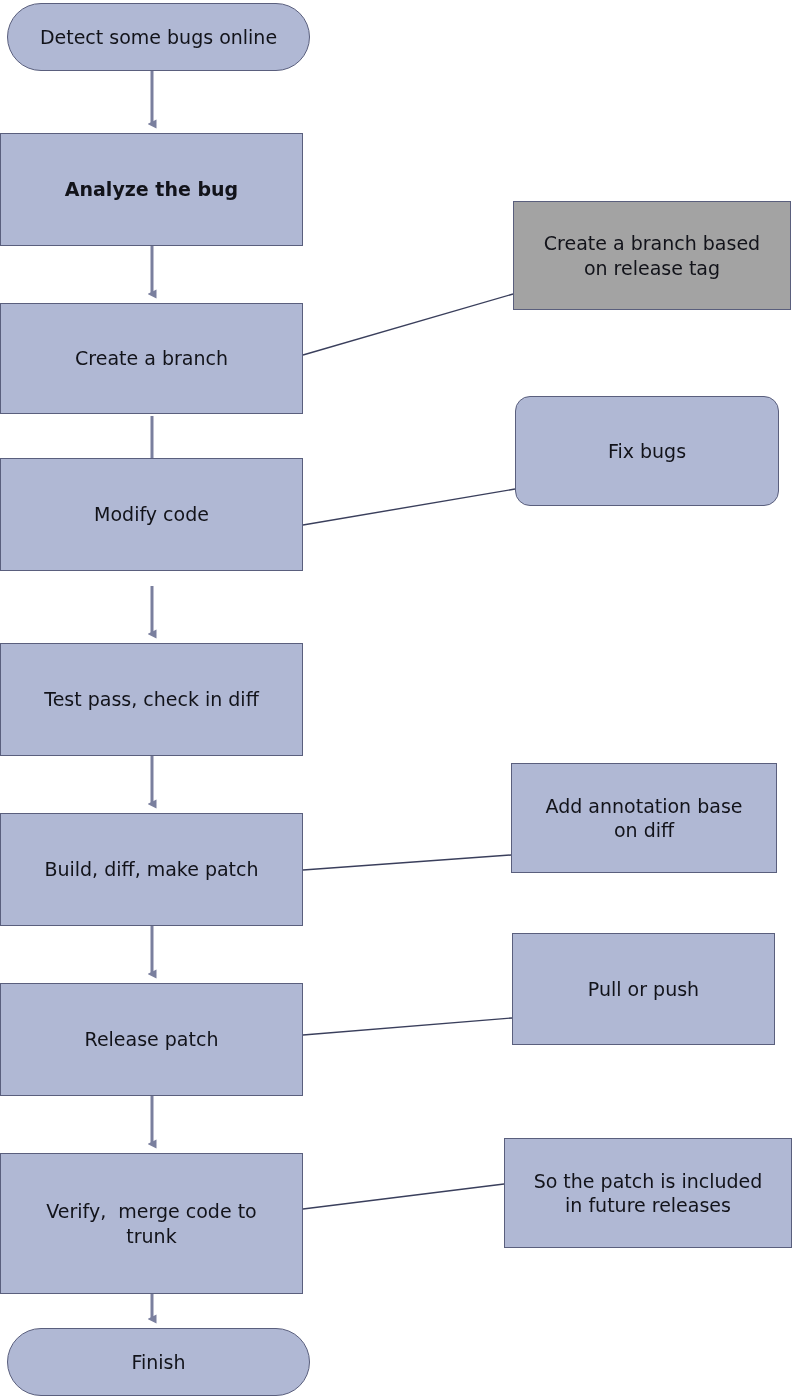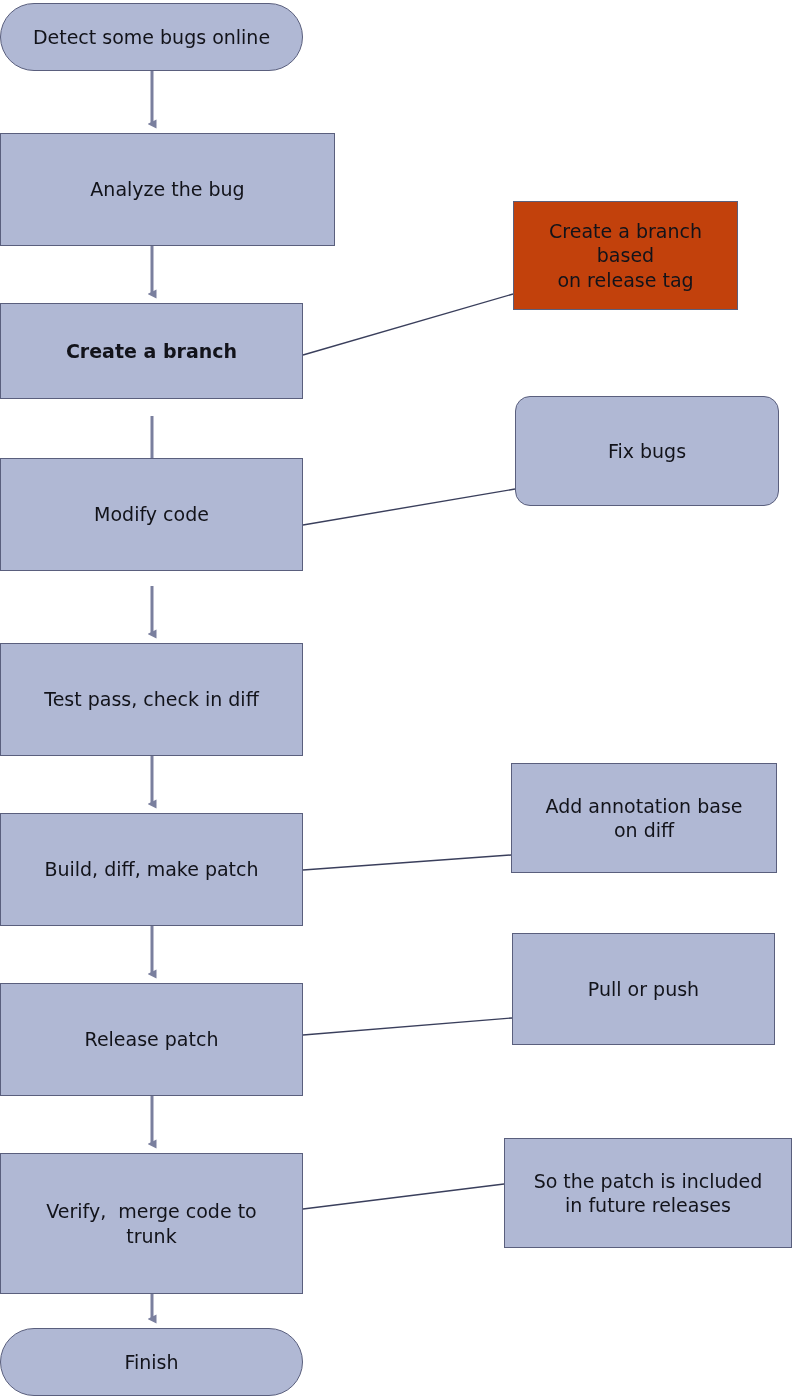--- a/index.html
+++ b/index.html
@@ -32,20 +32,21 @@
     align-items: center;
     justify-content: center;
     text-align: center;
     color: #12131a;
     font-size: 19px;
     line-height: 1.28;
     z-index: 2;
   }
   .node.terminator {
     border-radius: 34px;
+    margin-left: 7px;
   }
   .node .label {
     padding: 0 10px;
     white-space: pre-wrap;
   }
 </style>
 </head>
 <body>
 
 <div id="canvas">
@@ -72,24 +73,24 @@
         <line x1="303" y1="870" x2="511" y2="855" stroke="#3a3f5c" stroke-width="1.4"></line>
         <line x1="303" y1="1035" x2="512" y2="1018" stroke="#3a3f5c" stroke-width="1.4"></line>
         <line x1="303" y1="1209" x2="504" y2="1184" stroke="#3a3f5c" stroke-width="1.4"></line>
       </g>
   </svg>
 
   <div id="node-layer">
       <div class="node terminator" style="left: 0px; top: 3px; width: 303px; height: 68px; background: rgb(176, 184, 212); border-color: rgb(90, 95, 125); color: rgb(18, 19, 26);">
         <span class="label">Detect some bugs online</span>
       </div>
-      <div class="node" style="left: 0px; top: 133px; width: 335px; height: 113px; background: rgb(176, 184, 212); border-color: rgb(90, 95, 125); color: rgb(18, 19, 26);">
+      <div class="node" style="left: 0px; top: 133px; width: 303px; height: 113px; background: rgb(176, 184, 212); border-color: rgb(90, 95, 125); color: rgb(18, 19, 26); font-weight: bold;">
         <span class="label">Analyze the bug</span>
       </div>
-      <div class="node" style="left: 0px; top: 303px; width: 303px; height: 96px; background: rgb(176, 184, 212); border-color: rgb(90, 95, 125); color: rgb(18, 19, 26); font-weight: bold;">
+      <div class="node" style="left: 0px; top: 303px; width: 303px; height: 111px; background: rgb(176, 184, 212); border-color: rgb(90, 95, 125); color: rgb(18, 19, 26);">
         <span class="label">Create a branch</span>
       </div>
       <div class="node" style="left: 0px; top: 458px; width: 303px; height: 113px; background: rgb(176, 184, 212); border-color: rgb(90, 95, 125); color: rgb(18, 19, 26);">
         <span class="label">Modify code</span>
       </div>
       <div class="node" style="left: 0px; top: 643px; width: 303px; height: 113px; background: rgb(176, 184, 212); border-color: rgb(90, 95, 125); color: rgb(18, 19, 26);">
         <span class="label">Test pass, check in diff</span>
       </div>
       <div class="node" style="left: 0px; top: 813px; width: 303px; height: 113px; background: rgb(176, 184, 212); border-color: rgb(90, 95, 125); color: rgb(18, 19, 26);">
         <span class="label">Build, diff, make patch</span>
@@ -99,21 +100,21 @@
       </div>
       <div class="node" style="left: 0px; top: 1153px; width: 303px; height: 141px; background: rgb(176, 184, 212); border-color: rgb(90, 95, 125); color: rgb(18, 19, 26);">
         <span class="label">Verify,  merge code to
 trunk</span>
       </div>
       <div class="node terminator" style="left: 0px; top: 1328px; width: 303px; height: 68px; background: rgb(176, 184, 212); border-color: rgb(90, 95, 125); color: rgb(18, 19, 26);">
         <span class="label">Finish</span>
       </div>
     </div>
   <div id="annotation-layer">
-      <div class="node" style="left: 513px; top: 201px; width: 225px; height: 109px; background: #c2410c; border-color: rgb(90, 95, 125); color: rgb(18, 19, 26);">
+      <div class="node" style="left: 513px; top: 201px; width: 278px; height: 109px; background: #a3a3a3; border-color: rgb(90, 95, 125); color: rgb(18, 19, 26);">
         <span class="label">Create a branch based
 on release tag</span>
       </div>
       <div class="node" style="left: 515px; top: 396px; width: 264px; height: 110px; background: rgb(176, 184, 212); border-color: rgb(90, 95, 125); color: rgb(18, 19, 26); border-radius: 15px;">
         <span class="label">Fix bugs</span>
       </div>
       <div class="node" style="left: 511px; top: 763px; width: 266px; height: 110px; background: rgb(176, 184, 212); border-color: rgb(90, 95, 125); color: rgb(18, 19, 26);">
         <span class="label">Add annotation base
 on diff</span>
       </div>

